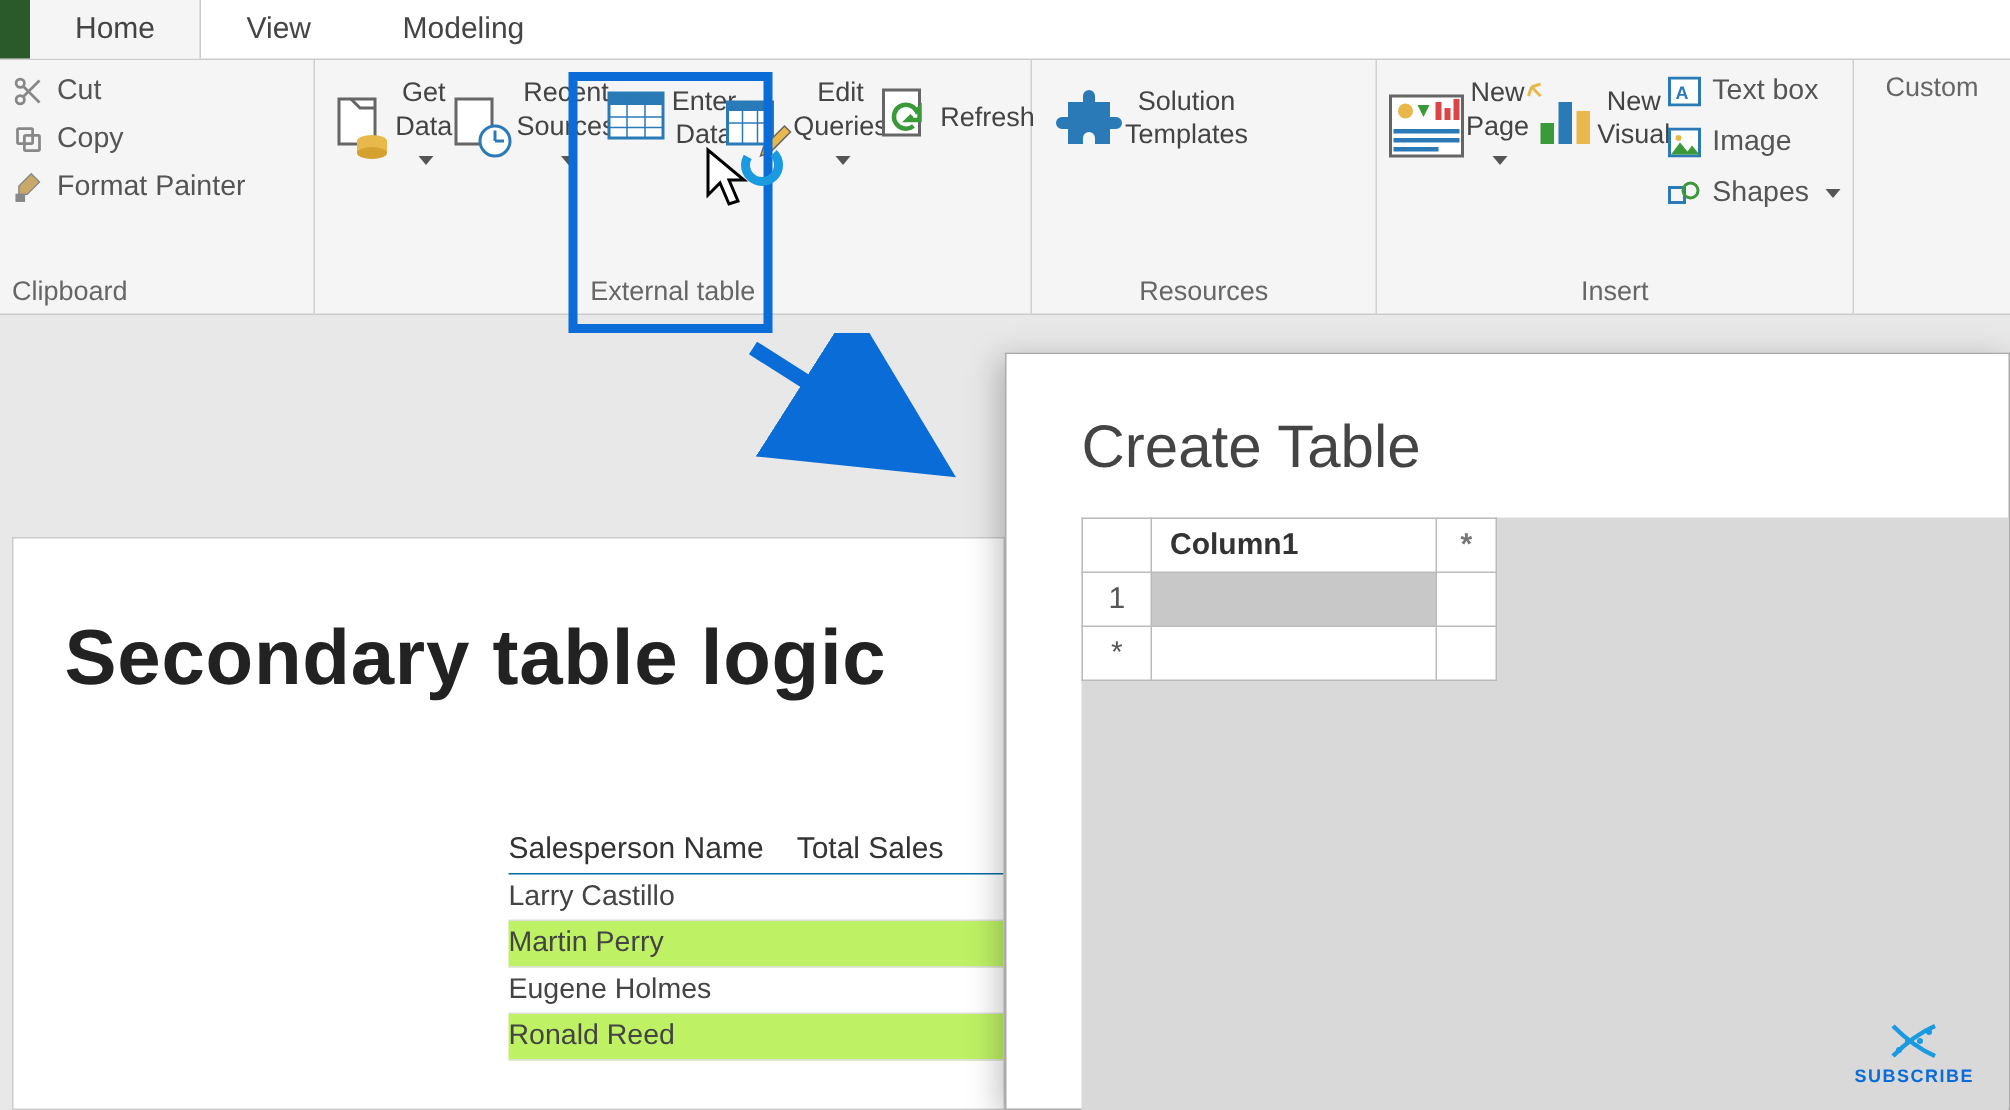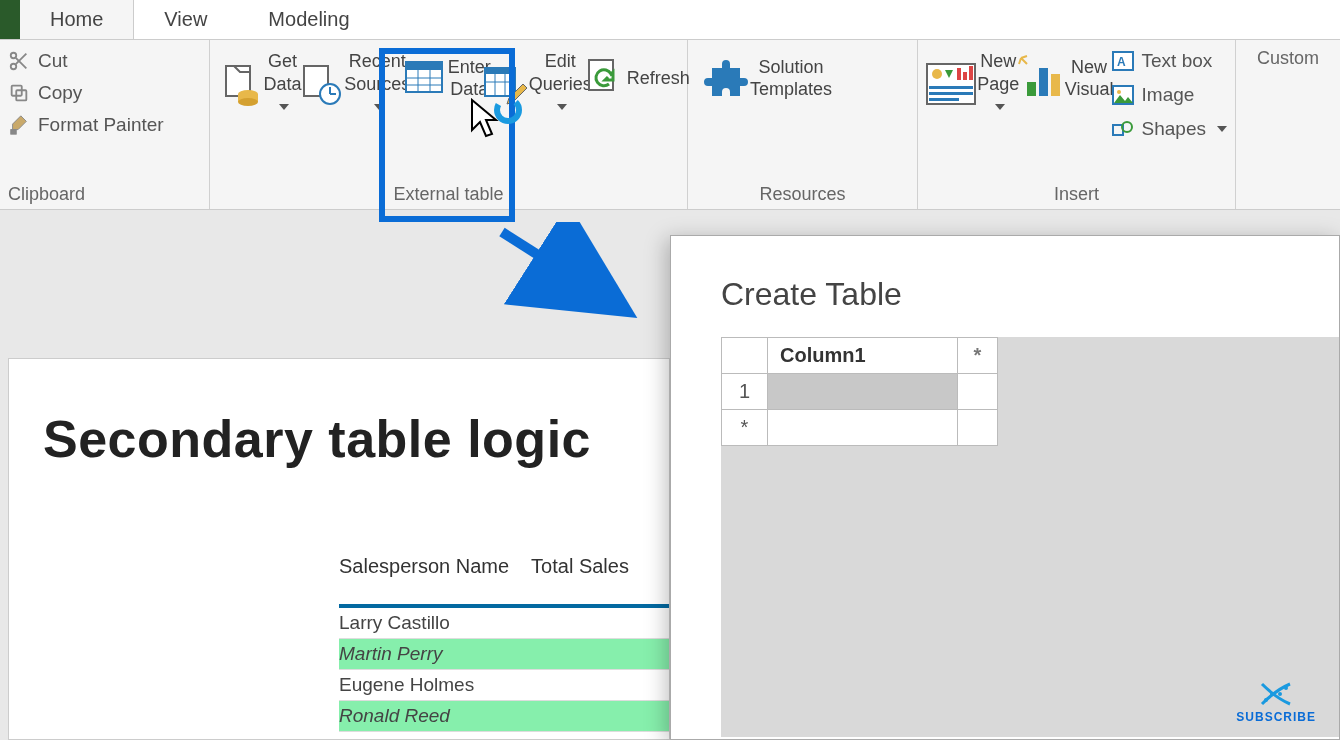--- a/index.html
+++ b/index.html
@@ -23,26 +23,26 @@
 .rbtn { display: flex; flex-direction: row; align-items: center; justify-content: center; padding: 4px 6px; cursor: pointer; min-width: 70px; }
 .rbtn .icon-slot { height: 56px; display: flex; align-items: center; justify-content: center; }
 .rbtn .lbl { font-size: 18px; color: #444; text-align: center; line-height: 1.25; white-space: pre-line; }
 .caret { display: inline-block; margin-left: 3px; border-top: 6px solid #555; border-left: 5px solid transparent; border-right: 5px solid transparent; vertical-align: middle; }
 
 .highlight-box { position: absolute; border: 6px solid #0a6cd6; pointer-events: none; }
 
 .canvas { position: absolute; left: 8px; top: 358px; width: 662px; height: 382px; background: #fff; border: 1px solid #ccc; overflow: hidden; }
 .canvas-title { font-family: Arial, sans-serif; font-size: 52px; font-weight: 900; color: #222; padding: 50px 34px 26px; letter-spacing: 0.5px; }
 .data-table { margin: 60px 0 0 330px; display: flex; flex-direction: column; }
-.dt-head { display: flex; gap: 22px; font-size: 20px; color: #333; padding-bottom: 26px; border-bottom: 4px solid #0369a1; }
+.dt-head { display: flex; gap: 22px; font-size: 20px; color: #333; padding-bottom: 4px; border-bottom: 1px solid #0369a1; }
 .dt-row { font-size: 19px; color: #444; padding: 4px 0; border-bottom: 1px solid #ddd; }
-.dt-row.alt { background: #86efac; font-style: italic; }
+.dt-row.alt { background: #bef264; }
 
 .dialog { position: absolute; left: 670px; top: 235px; width: 670px; height: 505px; background: #fff; border: 1px solid #aaa; box-shadow: -4px 4px 20px rgba(0,0,0,0.25); }
-.dialog-title { font-size: 32px; font-weight: 300; color: #444; padding: 40px 50px 24px; }
+.dialog-title { font-size: 40px; font-weight: 300; color: #444; padding: 40px 50px 24px; }
 .grid-area { background: #d9d9d9; margin: 0 0 0 50px; height: 400px; padding: 0; position: relative; }
 .mini-table { border-collapse: collapse; font-size: 20px; background: #fff; position: absolute; left: 0; top: 0; }
 .mini-table th, .mini-table td { border: 1px solid #bbb; padding: 6px 12px; text-align: left; background: #fff; font-weight: 400; }
 .mini-table th { background: #fff; font-weight: 600; color: #333; }
 .mini-table .rownum { width: 46px; text-align: center; color: #555; background: #fff; }
 .mini-table .colh { width: 190px; }
 .mini-table .addcol { width: 40px; text-align: center; color: #777; }
 .mini-table .sel { background: #c8c8c8; }
 
 .arrow-annot { position: absolute; left: 492px; top: 222px; pointer-events: none; }

